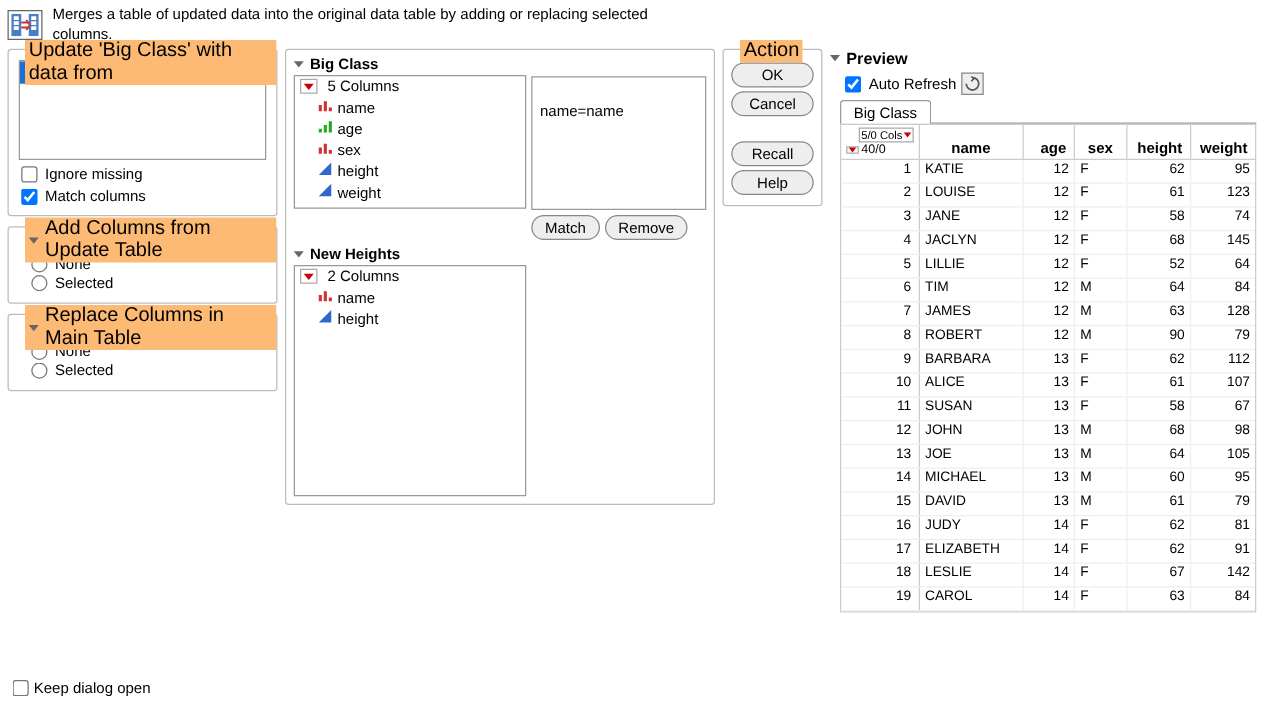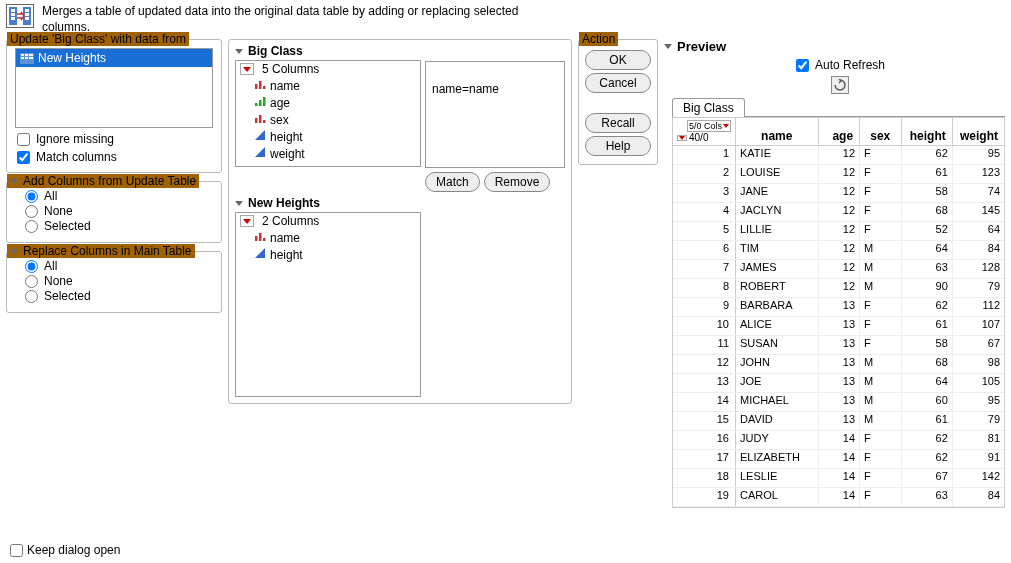--- a/index.html
+++ b/index.html
@@ -1,25 +1,25 @@
 <!DOCTYPE html>
 <html><head>
 <meta charset="utf-8">
 <style>
 * { box-sizing: border-box; margin: 0; padding: 0; }
 body { font-family: "Segoe UI", Arial, sans-serif; font-size: 12px; background: #fff; color: #000; width: 1011px; height: 563px; position: relative; }
-.header-row { display: flex; align-items: flex-start; padding: 4px 6px; }
+.header-row { display: flex; align-items: center; padding: 4px 6px; }
 .header-icon { width: 28px; height: 24px; border: 1px solid #666; display: flex; align-items: center; justify-content: center; margin-right: 8px; flex-shrink: 0; }
 .header-icon svg { width: 22px; height: 18px; }
 .header-desc { font-size: 12px; line-height: 1.3; max-width: 500px; }
 
 .main-cols { display: flex; gap: 6px; padding: 0 6px; }
 
 .fieldset { border: 1px solid #bbb; border-radius: 3px; padding: 6px 8px 8px; margin-bottom: 8px; position: relative; }
-.fieldset-legend { position: absolute; top: -8px; left: 0; background: #a16207; padding: 0 3px; font-size: 12px; }
+.fieldset-legend { position: absolute; top: -8px; left: 13px; background: #fdba74; padding: 0 3px; font-size: 16px; }
 .disclosure { display: flex; align-items: center; gap: 2px; cursor: pointer; }
 .tri { display: inline-block; width: 0; height: 0; border-top: 5px solid #666; border-left: 4px solid transparent; border-right: 4px solid transparent; margin-right: 3px; }
 
 .listbox { border: 1px solid #999; background: #fff; height: 80px; overflow: auto; }
 .list-item { padding: 2px 4px; display: flex; align-items: center; gap: 4px; }
 .list-item.selected { background: #1a6fd6; color: #fff; }
 .mini-table-icon { width: 14px; height: 11px; display: inline-block; }
 
 .cb-row { display: flex; align-items: center; gap: 4px; margin-top: 4px; }
 .cb-row input { margin: 0 2px; }
@@ -40,21 +40,21 @@
 .btn-row { display: flex; gap: 4px; justify-content: flex-start; margin-top: 4px; margin-left: 190px; }
 button.btn { font-family: inherit; font-size: 12px; padding: 2px 10px; border: 1px solid #888; background: #eee; border-radius: 10px; cursor: pointer; }
 
 .action-col { width: 80px; }
 .action-btns { display: flex; flex-direction: column; gap: 3px; margin-top: 4px; }
 .action-btns button { width: 66px; }
 .action-gap { height: 14px; }
 
 .preview-col { flex: 1; min-width: 0; }
 .preview-head { display: flex; align-items: center; font-weight: bold; font-size: 13px; }
-.auto-refresh-row { display: flex; align-items: center; gap: 4px; margin: 4px 0 4px 10px; flex-direction: column; }
+.auto-refresh-row { display: flex; align-items: center; gap: 4px; margin: 4px 0 4px 10px; }
 .refresh-icon { width: 18px; height: 18px; border: 1px solid #888; display: inline-flex; align-items: center; justify-content: center; background: #eee; }
 .tab-strip { display: flex; border-bottom: 1px solid #999; margin-left: 8px; }
 .tab { border: 1px solid #999; border-bottom: none; padding: 2px 10px; background: #fff; border-radius: 3px 3px 0 0; margin-bottom: -1px; }
 
 .grid-wrap { border: 1px solid #ccc; margin-left: 8px; margin-top: 0; }
 .grid-top { display: flex; border-bottom: 1px solid #ccc; }
 .corner-cell { width: 64px; border-right: 1px solid #ccc; padding: 2px 4px; font-size: 10px; display: flex; flex-direction: column; justify-content: center; gap: 0px; }
 .corner-cell div { display: flex; align-items: center; gap: 2px; }
 .red-tri-sm { width: 0; height: 0; border-top: 4px solid #c00; border-left: 3px solid transparent; border-right: 3px solid transparent; display: inline-block; }
 .minibox { border: 1px solid #aaa; padding: 0 1px; font-size: 9px; display: inline-flex; align-items: center; gap: 1px; }

